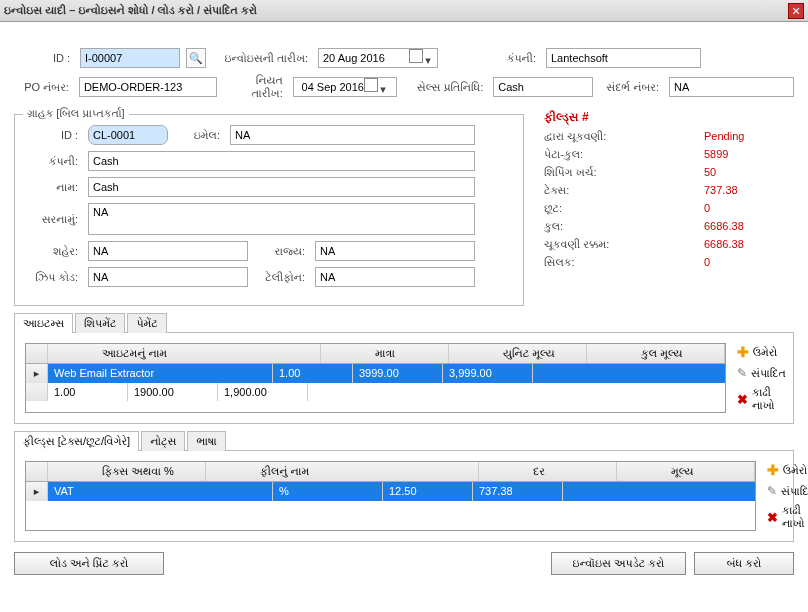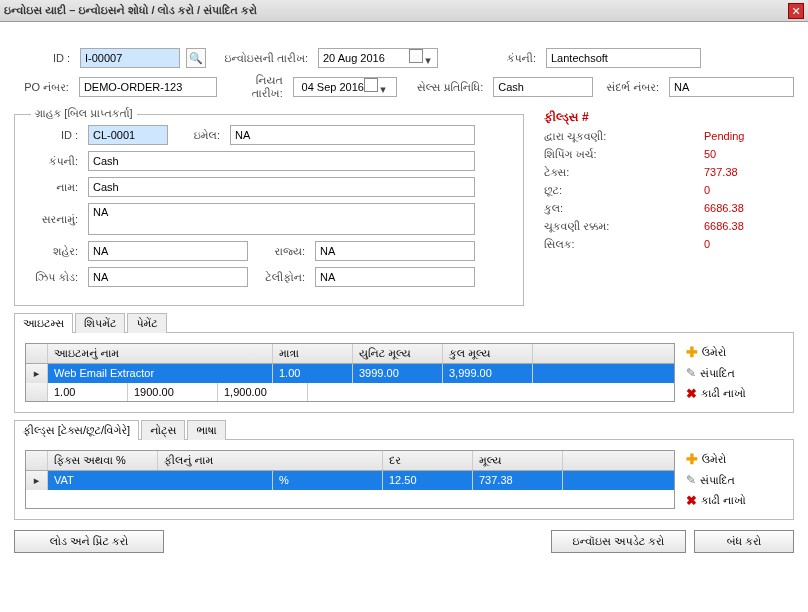--- a/index.html
+++ b/index.html
@@ -7,35 +7,35 @@
   .titlebar { background: linear-gradient(#e8e8e8,#d5d5d5); height: 22px; display:flex; align-items:center; padding: 8px 4px; border-bottom:1px solid #999; }
   .titlebar .title { color:#333; font-weight:bold; flex:1; }
   .closebtn { width:16px; height:16px; background:#c33; color:#fff; text-align:center; line-height:14px; border:1px solid #900; font-size:11px; cursor:pointer;}
   .content { position:absolute; top:22px; left:0; right:0; bottom:0; padding:26px 14px; }
   .row { display:flex; align-items:center; gap:6px; margin-bottom:6px; }
   .lbl { color:#444; text-align:right; padding-right:4px; }
   .inp { height:20px; border:1px solid #aaa; background:#fff; padding:2px 4px; }
   .inp.sel { background:#cfe6ff; }
   .iconbtn { width:20px; height:20px; border:1px solid #aaa; display:inline-flex; align-items:center; justify-content:center; cursor:pointer; background:#fafafa;}
   .fieldset { border:1px solid #bbb; position:relative; padding:10px 12px 12px 12px; margin-top:8px; }
-  .fieldset .legend { position:absolute; top:-8px; left:16px; background:#fff; padding:0 4px; color:#444; }
+  .fieldset .legend { position:absolute; top:-8px; left:8px; background:#fff; padding:0 4px; color:#444; }
   .two-col { display:flex; gap:20px; }
   .customer-box { width:510px; }
   .totals { width:240px; padding-top:4px; }
   .totals h4 { color:#c00; font-weight:bold; margin-bottom:6px; font-size:12px;}
   .trow { display:flex; justify-content:space-between; margin:5px 0; }
   .trow .tl { color:#444; }
   .trow .tv { color:#c00; width:80px; }
   .crow { display:flex; align-items:center; gap:6px; margin-bottom:6px; }
   .tabs { display:flex; border-bottom:1px solid #bbb; margin-top:6px;}
   .tab { border:1px solid #bbb; border-bottom:none; background:#eee; padding:3px 8px; margin-right:2px; position:relative; top:1px; cursor:pointer;}
   .tab.active { background:#fff; }
   .tabbody { border:1px solid #bbb; border-top:none; padding:10px 10px; display:flex; gap:8px; }
   .grid { flex:1; border:1px solid #999; background:#fff; }
-  .ghead { display:flex; background:linear-gradient(#f4f4f4,#e4e4e4); border-bottom:1px solid #aaa;}
+  .ghead { display:flex; background:linear-gradient(#f4f4f4,#e4e4e4); border-bottom:1px solid #aaa;gap:48px;}
   .ghead div, .grow div { padding:3px 6px; border-right:1px solid #ccc; overflow:hidden; white-space:nowrap; }
   .grow { display:flex; }
   .grow.selected { background:#1a7ee6; color:#fff; }
   .rowmarker { width:22px; background:linear-gradient(#f4f4f4,#e4e4e4); text-align:center;}
   .grow.selected .rowmarker { background:linear-gradient(#f4f4f4,#e4e4e4); color:#333; }
   .actioncol { width:100px; display:flex; flex-direction:column; gap:4px;}
   .actbtn { display:flex; align-items:center; gap:4px; padding:1px 3px; cursor:pointer;}
   .plus { color:#f0a000; font-weight:bold; font-size:14px;}
   .pencil { color:#777; font-size:12px;}
   .xicon { color:#c00; font-weight:bold; font-size:13px;}
@@ -81,21 +81,21 @@
     <input class="inp" style="width: 100px;" value="Cash">
     <span class="lbl" style="width:65px">સંદર્ભ નંબર:</span>
     <input class="inp" style="width: 125px;" value="NA">
   </div>
 
   <div class="two-col">
     <div class="fieldset customer-box">
       <span class="legend">ગ્રાહક [બિલ પ્રાપ્તકર્તા]</span>
       <div class="crow">
         <span class="lbl" style="width:55px">ID :</span>
-        <input class="inp sel" style="width: 80px;" value="CL-0001">
+        <input class="inp sel" style="width: 80px; border-radius: 7px;" value="CL-0001">
         <span class="lbl" style="width:50px">ઇમેલ:</span>
         <input class="inp" style="width: 245px;" value="NA">
       </div>
       <div class="crow">
         <span class="lbl" style="width:55px">કંપની:</span>
         <input class="inp" style="width: 387px;" value="Cash">
       </div>
       <div class="crow">
         <span class="lbl" style="width:55px">નામ:</span>
         <input class="inp" style="width: 387px;" value="Cash">
@@ -117,20 +117,24 @@
         <input class="inp" style="width: 160px;" value="NA">
       </div>
     </div>
 
     <div class="totals">
       <h4>ફીલ્ડ્સ #</h4>
       <div id="totals-rows">
           <div class="trow">
             <span class="tl">દ્વારા ચૂકવણી:</span>
             <span class="tv">Pending</span>
+          </div>
+          <div class="trow">
+            <span class="tl">પેટા-કુલ:</span>
+            <span class="tv">5899</span>
           </div>
           <div class="trow">
             <span class="tl">શિપિંગ ખર્ચ:</span>
             <span class="tv">50</span>
           </div>
           <div class="trow">
             <span class="tl">ટેક્સ:</span>
             <span class="tv">737.38</span>
           </div>
           <div class="trow">

